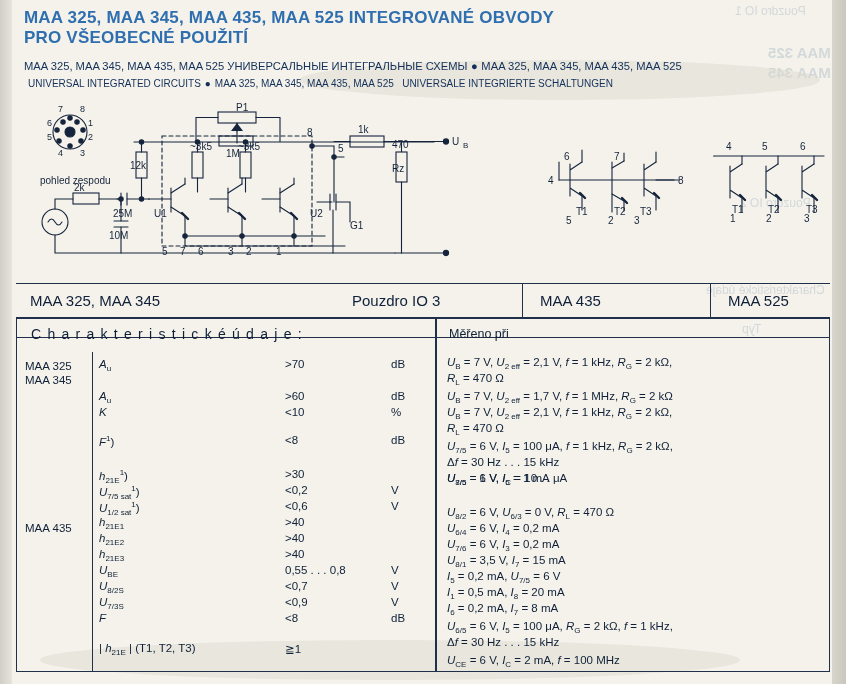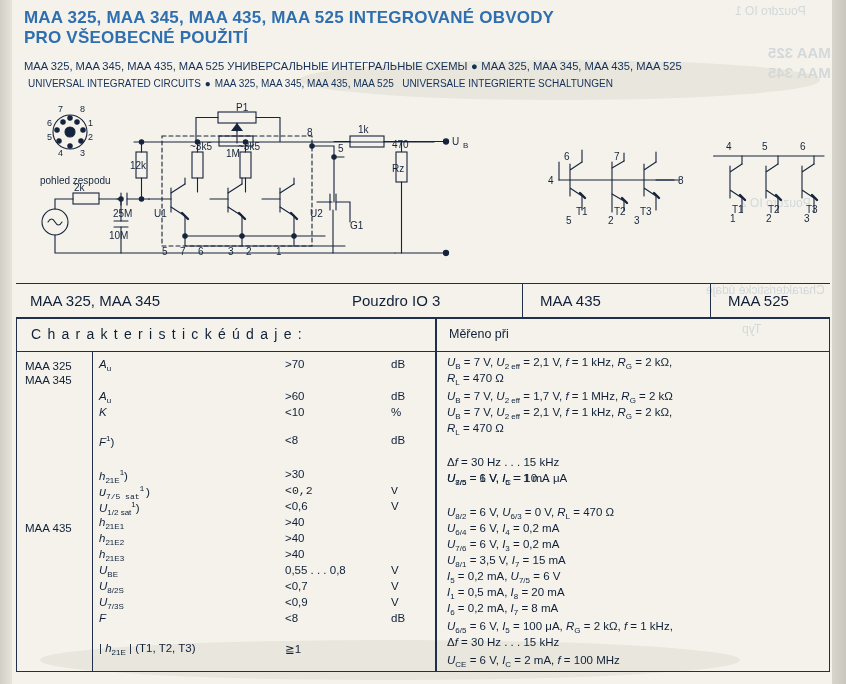--- a/index.html
+++ b/index.html
@@ -67,21 +67,21 @@
   .lr-d{left:712px;}
   .labelrow .vline{position:absolute;top:0;bottom:0;width:1.4px;background:#20304a;}
 
   
   .tbl{
     position:absolute;left:16px;top:317px;width:814px;height:355px;
     border:1.6px solid #20304a;
     box-sizing:border-box;
   }
   .tbl .hdrband{
-    position:absolute;left:0;top:0;width:100%;height:34px;
+    position:absolute;left:0;top:0;width:100%;height:20px;
     border-bottom:1.6px solid #20304a;box-sizing:border-box;
   }
   .charTitle{
     position:absolute;left:14px;top:8px;font-size:14px;letter-spacing:1.2px;color:#0f2038;
   }
   .merTitle{
     position:absolute;left:432px;top:9px;font-size:12.5px;color:#0f2038;
   }
   .vsplit{
     position:absolute;left:418px;top:0;bottom:0;width:1.6px;background:#20304a;
@@ -389,21 +389,21 @@
         <div class="prow" style="top:82px;">
             <span class="sym"><i>F</i><sup>1</sup>)</span>
             <span class="val">&lt;8</span>
             <span class="unit">dB</span>
           </div>
         <div class="prow" style="top:116px;">
             <span class="sym"><i>h</i><sub>21E</sub><sup>1</sup>)</span>
             <span class="val">&gt;30</span>
             <span class="unit"></span>
           </div>
-        <div class="prow" style="top:132px;font-family:Liberation Mono, monospace;">
+        <div class="prow" style="top:132px;">
             <span class="sym"><i>U</i><sub>7/5 sat</sub><sup>1</sup>)</span>
             <span class="val">&lt;0,2</span>
             <span class="unit">V</span>
           </div>
         <div class="prow" style="top:148px;">
             <span class="sym"><i>U</i><sub>1/2 sat</sub><sup>1</sup>)</span>
             <span class="val">&lt;0,6</span>
             <span class="unit">V</span>
           </div>
         <div class="prow" style="top:164px;">
@@ -448,20 +448,21 @@
           </div>
       </div>
     </div>
 
     <div class="rightcol">
       <div class="rrow" style="top:4px;"><i>U</i><sub>B</sub> = 7 V, <i>U</i><sub>2 eff</sub> = 2,1 V, <i>f</i> = 1 kHz, <i>R</i><sub>G</sub> = 2 kΩ,</div>
       <div class="rrow" style="top:20px;"><i>R</i><sub>L</sub> = 470 Ω</div>
       <div class="rrow" style="top:38px;"><i>U</i><sub>B</sub> = 7 V, <i>U</i><sub>2 eff</sub> = 1,7 V, <i>f</i> = 1 MHz, <i>R</i><sub>G</sub> = 2 kΩ</div>
       <div class="rrow" style="top:54px;"><i>U</i><sub>B</sub> = 7 V, <i>U</i><sub>2 eff</sub> = 2,1 V, <i>f</i> = 1 kHz, <i>R</i><sub>G</sub> = 2 kΩ,</div>
       <div class="rrow" style="top:70px;"><i>R</i><sub>L</sub> = 470 Ω</div>
+      <div class="rrow" style="top:88px;"><i>U</i><sub>7/5</sub> = 6 V, <i>I</i><sub>5</sub> = 100 μA, <i>f</i> = 1 kHz, <i>R</i><sub>G</sub> = 2 kΩ,</div>
       <div class="rrow" style="top:104px;">Δ<i>f</i> = 30 Hz . . . 15 kHz</div>
       <div class="rrow" style="top:120px;"><i>U</i><sub>7/5</sub> = 1 V, <i>I</i><sub>5</sub> = 1 mA</div>
       <div class="rrow" style="top:120px;"><i>U</i><sub>8/5</sub> = 6 V, <i>I</i><sub>C</sub> = 10 . . μA</div>
       <div class="rrow" style="top:154px;"><i>U</i><sub>8/2</sub> = 6 V, <i>U</i><sub>6/3</sub> = 0 V, <i>R</i><sub>L</sub> = 470 Ω</div>
       <div class="rrow" style="top:170px;"><i>U</i><sub>6/4</sub> = 6 V, <i>I</i><sub>4</sub> = 0,2 mA</div>
       <div class="rrow" style="top:186px;"><i>U</i><sub>7/6</sub> = 6 V, <i>I</i><sub>3</sub> = 0,2 mA</div>
       <div class="rrow" style="top:202px;"><i>U</i><sub>8/1</sub> = 3,5 V, <i>I</i><sub>7</sub> = 15 mA</div>
       <div class="rrow" style="top:218px;"><i>I</i><sub>5</sub> = 0,2 mA, <i>U</i><sub>7/5</sub> = 6 V</div>
       <div class="rrow" style="top:234px;"><i>I</i><sub>1</sub> = 0,5 mA, <i>I</i><sub>8</sub> = 20 mA</div>
       <div class="rrow" style="top:250px;"><i>I</i><sub>6</sub> = 0,2 mA, <i>I</i><sub>7</sub> = 8 mA</div>

